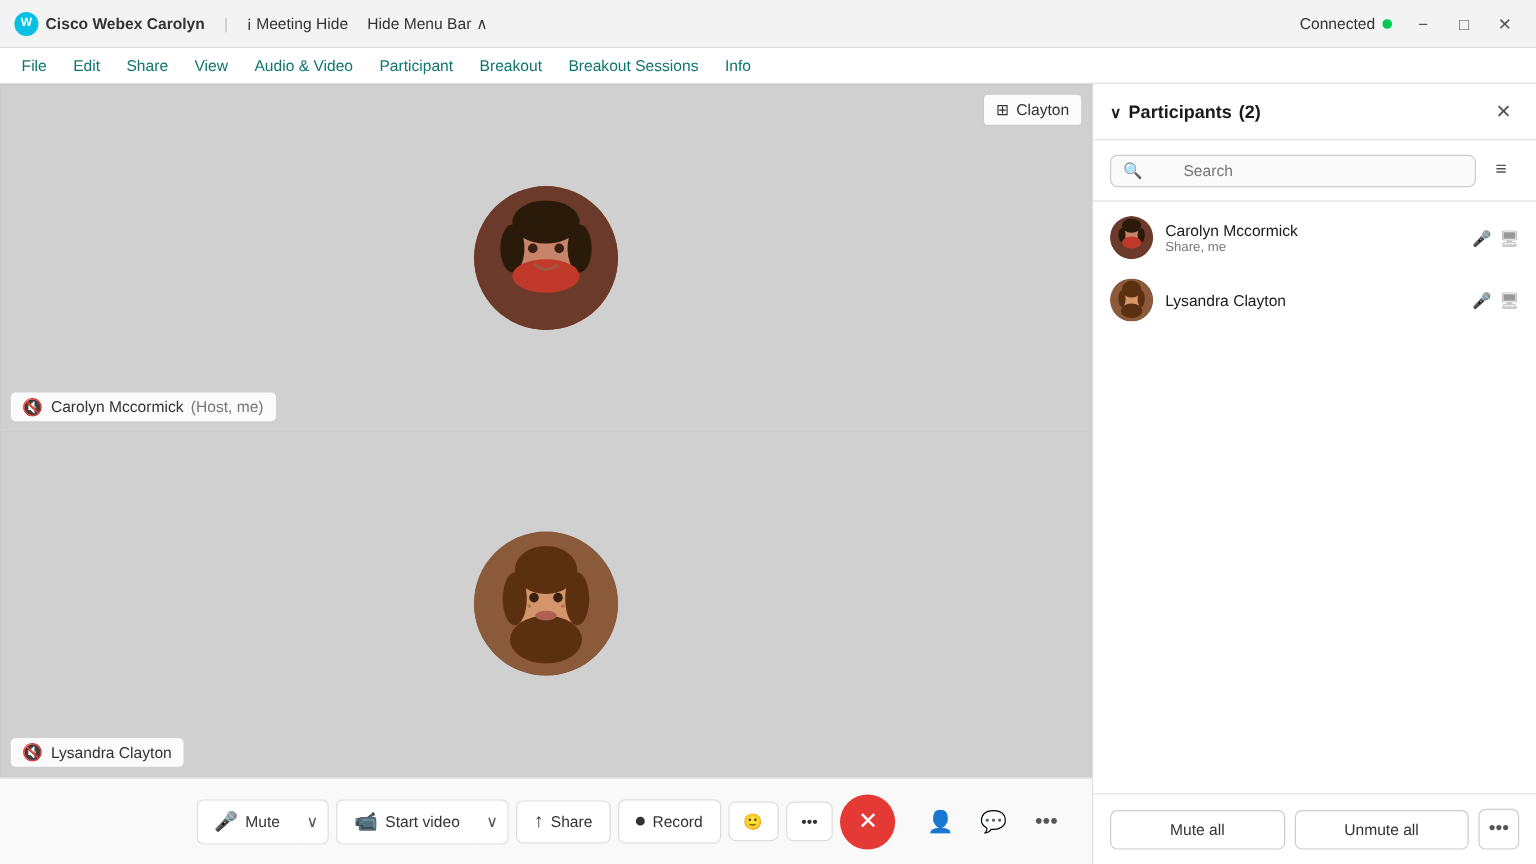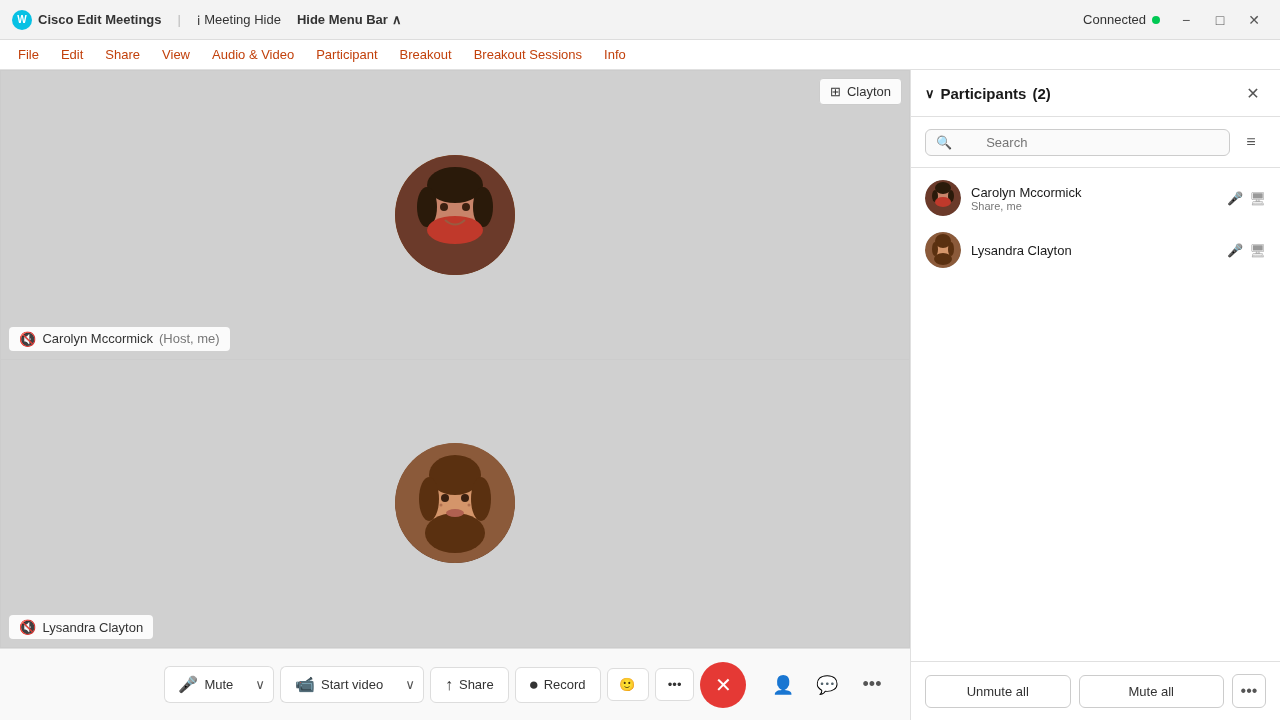--- a/index.html
+++ b/index.html
@@ -9,35 +9,35 @@
     .title-bar {
       display: flex; align-items: center; justify-content: space-between;
       height: 40px; background: #f3f3f3; border-bottom: 1px solid #ddd;
       padding: 0 12px; user-select: none;
     }
     .title-bar-left { display: flex; align-items: center; gap: 16px; }
     .title-bar-logo { display: flex; align-items: center; gap: 6px; font-size: 13px; font-weight: 600; color: #333; }
     .webex-logo { width: 20px; height: 20px; background: #07C1E4; border-radius: 50%; display: flex; align-items: center; justify-content: center; color: #fff; font-size: 10px; font-weight: bold; }
     .title-bar-sep { color: #bbb; }
     .meeting-info-btn { display: flex; align-items: center; gap: 4px; font-size: 13px; color: #333; cursor: pointer; }
-    .hide-menu-btn { display: flex; align-items: center; gap: 4px; font-size: 13px; color: #333; cursor: pointer; font-weight: bold; }
+    .hide-menu-btn { display: flex; align-items: center; gap: 4px; font-size: 13px; color: #333; cursor: pointer; }
     .title-bar-right { display: flex; align-items: center; gap: 12px; }
     .connected-status { display: flex; align-items: center; gap: 6px; font-size: 13px; color: #333; }
     .connected-dot { width: 8px; height: 8px; background: #00c853; border-radius: 50%; }
     .win-controls { display: flex; gap: 6px; }
     .win-btn { width: 28px; height: 20px; background: transparent; border: none; cursor: pointer; font-size: 14px; color: #555; display: flex; align-items: center; justify-content: center; }
 
     
     .menu-bar {
       display: flex; align-items: center; height: 30px;
       background: #fff; border-bottom: 1px solid #e0e0e0;
       padding: 0 8px; gap: 2px;
     }
     .menu-item {
-      padding: 4px 10px; font-size: 13px; color: #c2410c;
+      padding: 4px 10px; font-size: 13px; color: #0f766e;
       cursor: pointer; border-radius: 3px;
     }
 
     
     .main-area { display: flex; flex: 1; overflow: hidden; }
 
     
     .video-area {
       flex: 1; background: #e8e8e8; display: flex; flex-direction: column;
       position: relative;
@@ -165,21 +165,21 @@
       background: radial-gradient(circle at 50% 35%, #d4956a 0%, #8b5a3a 50%, #4a2010 100%);
     }
   </style>
 </head>
 <body>
 
 <div class="title-bar">
   <div class="title-bar-left">
     <div class="title-bar-logo">
       <div class="webex-logo">W</div>
-      <span>Cisco Edit Meetings</span>
+      <span>Cisco Webex Carolyn</span>
     </div>
     <span class="title-bar-sep">|</span>
     <div class="meeting-info-btn">
       <span>ℹ</span>
       <span>Meeting Hide</span>
     </div>
     <div class="hide-menu-btn">
       <span>Hide Menu Bar</span>
       <span>∧</span>
     </div>
@@ -398,24 +398,24 @@
         <div class="participant-icons">
           <span class="mic-icon">🎤</span>
           <span class="screen-icon">🖥</span>
         </div>
       </div>
 
     </div>
 
     <div class="panel-footer">
       <button class="panel-footer-btn">
+        <span>Mute all</span>
+      </button>
+      <button class="panel-footer-btn">
         <span>Unmute all</span>
-      </button>
-      <button class="panel-footer-btn">
-        <span>Mute all</span>
       </button>
       <button class="panel-footer-more">
         <span>•••</span>
       </button>
     </div>
 
   </div>
 
 </div>
 

